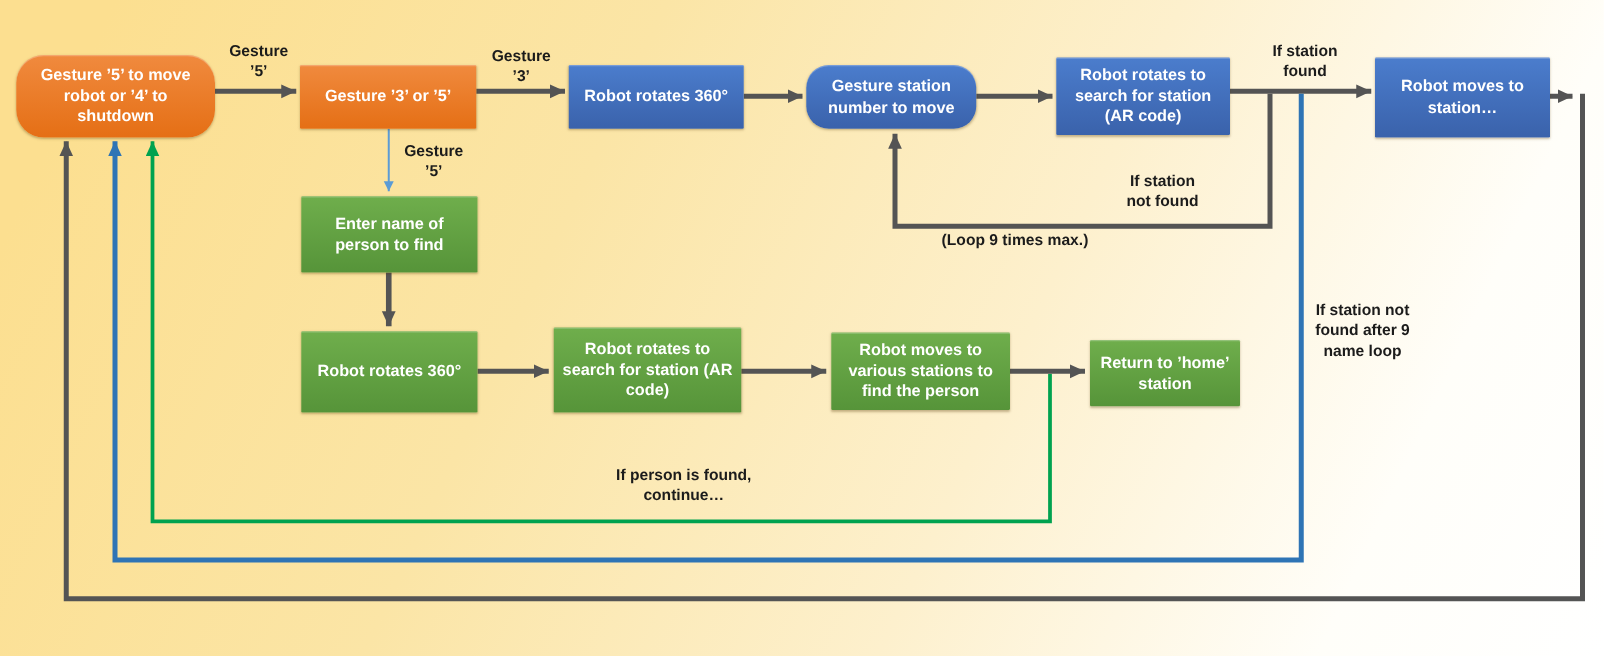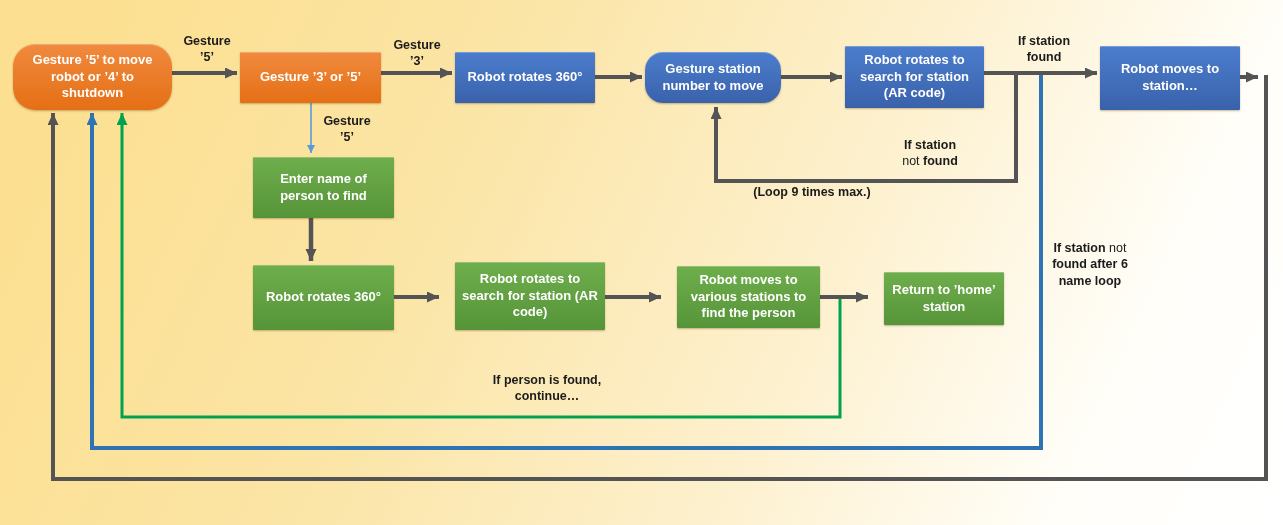--- a/index.html
+++ b/index.html
@@ -13,27 +13,27 @@
   }
   .edge-layer{position:absolute;left:0;top:0;width:1283px;height:525px;}
   .node{
     position:absolute;display:flex;align-items:center;justify-content:center;
     color:#ffffff;font-size:13px;font-weight:600;line-height:1.28;text-align:center;
     padding:4px 6px;box-sizing:border-box;border-radius:1px;
     box-shadow:0 1px 2px rgba(90,60,10,0.35), inset 0 1px 0 rgba(255,255,255,0.25);
   }
   .node.orange{background:linear-gradient(#f08a3e,#e56f15);}
   .node.blue{background:linear-gradient(#4b7dcd,#3a62ab);}
-  .node.green{background:linear-gradient(#6fae4c,#569439);margin-left:12px;}
+  .node.green{background:linear-gradient(#6fae4c,#569439);}
   .edge-label{
     position:absolute;color:#1b1b1b;font-size:12.5px;font-weight:600;
     line-height:1.3;text-align:center;white-space:nowrap;
   }
   .edge-label .ln{display:block;text-align:center;}
-  .edge-label b{font-weight:400;}
+  .edge-label b{font-weight:700;}
 </style>
 </head>
 <body>
 
 <div class="canvas">
 
   <svg class="edge-layer" width="1283" height="525" viewBox="0 0 1283 525">
     <defs>
       <marker id="arr-dark" markerUnits="userSpaceOnUse" markerWidth="13" markerHeight="12" refX="12" refY="5.5" orient="auto">
         <path d="M0,0 L12,5.5 L0,11 Z" fill="#545454"></path>
@@ -116,21 +116,21 @@
 
   <div class="edge-label" style="left:891px;top:137px;width:78px;">
     <span class="ln">If station</span>
     <span class="ln"><b>not</b><span> found</span></span>
   </div>
 
   <div class="edge-label" style="left:728px;top:184px;width:168px;">(Loop 9 times max.)</div>
 
   <div class="edge-label" style="left:1040px;top:240px;width:100px;">
     <span class="ln"><span>If station </span><b>not</b></span>
-    <span class="ln">found after 6</span>
+    <span class="ln">found after 9</span>
     <span class="ln">name loop</span>
   </div>
 
   <div class="edge-label" style="left:483px;top:372px;width:128px;">
     <span class="ln">If person is found,</span>
     <span class="ln">continue…</span>
   </div>
 
 </div>
 

